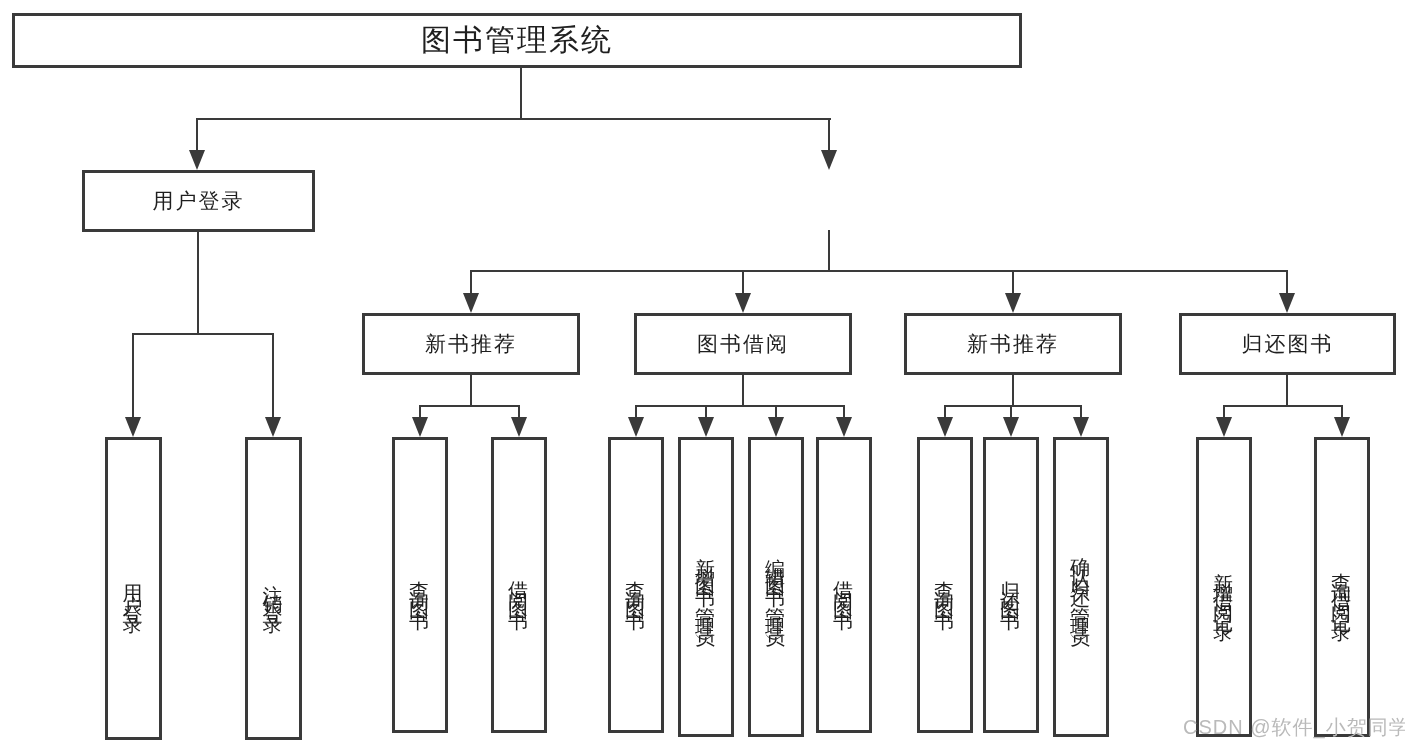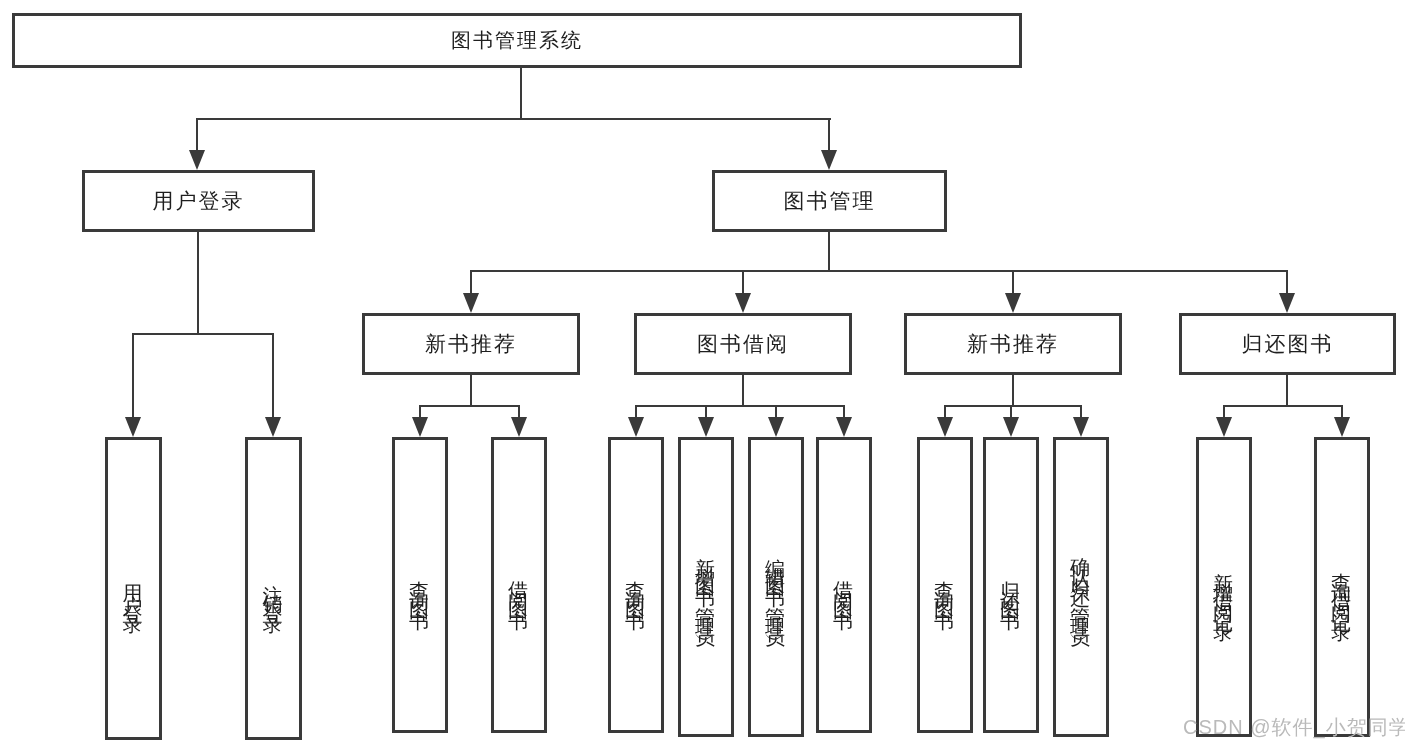--- a/index.html
+++ b/index.html
@@ -22,21 +22,21 @@
     border:3px solid var(--line);
     background:var(--bg);
     color:var(--text);
     display:flex;
     align-items:center;
     justify-content:center;
     font-size:21px;
     letter-spacing:2px;
     white-space:nowrap;
   }
-  .root{font-size:20px;}
+  .root{font-size:30px;}
   .vbox{
     writing-mode:vertical-rl;
     text-orientation:mixed;
     font-size:20px;
     letter-spacing:10px;
     white-space:normal;
   }
   .line{position:absolute;background:var(--line);}
   .arrow{
     position:absolute;width:0;height:0;
@@ -60,21 +60,20 @@
   <div class="box root" style="left:12px;top:13px;width:1010px;height:55px">图书管理系统</div>
 
   <div class="line" style="left:520px;top:66px;width:2px;height:53px"></div>
   <div class="line" style="left:197px;top:118px;width:634px;height:2px"></div>
   <div class="line" style="left:196px;top:118px;width:2px;height:36px"></div>
   <div class="arrow" style="left:189px;top:150px"></div>
   <div class="line" style="left:828px;top:118px;width:2px;height:36px"></div>
   <div class="arrow" style="left:821px;top:150px"></div>
 
   <div class="box" style="left:82px;top:170px;width:233px;height:62px">用户登录</div>
-  <div class="box" style="left:712px;top:170px;width:235px;height:62px">图书管理</div>
 
   <div class="line" style="left:197px;top:230px;width:2px;height:104px"></div>
   <div class="line" style="left:132px;top:333px;width:142px;height:2px"></div>
   <div class="line" style="left:132px;top:333px;width:2px;height:86px"></div>
   <div class="arrow" style="left:125px;top:417px"></div>
   <div class="line" style="left:272px;top:333px;width:2px;height:86px"></div>
   <div class="arrow" style="left:265px;top:417px"></div>
 
   <div class="line" style="left:828px;top:230px;width:2px;height:41px"></div>
   <div class="line" style="left:470px;top:270px;width:818px;height:2px"></div>

